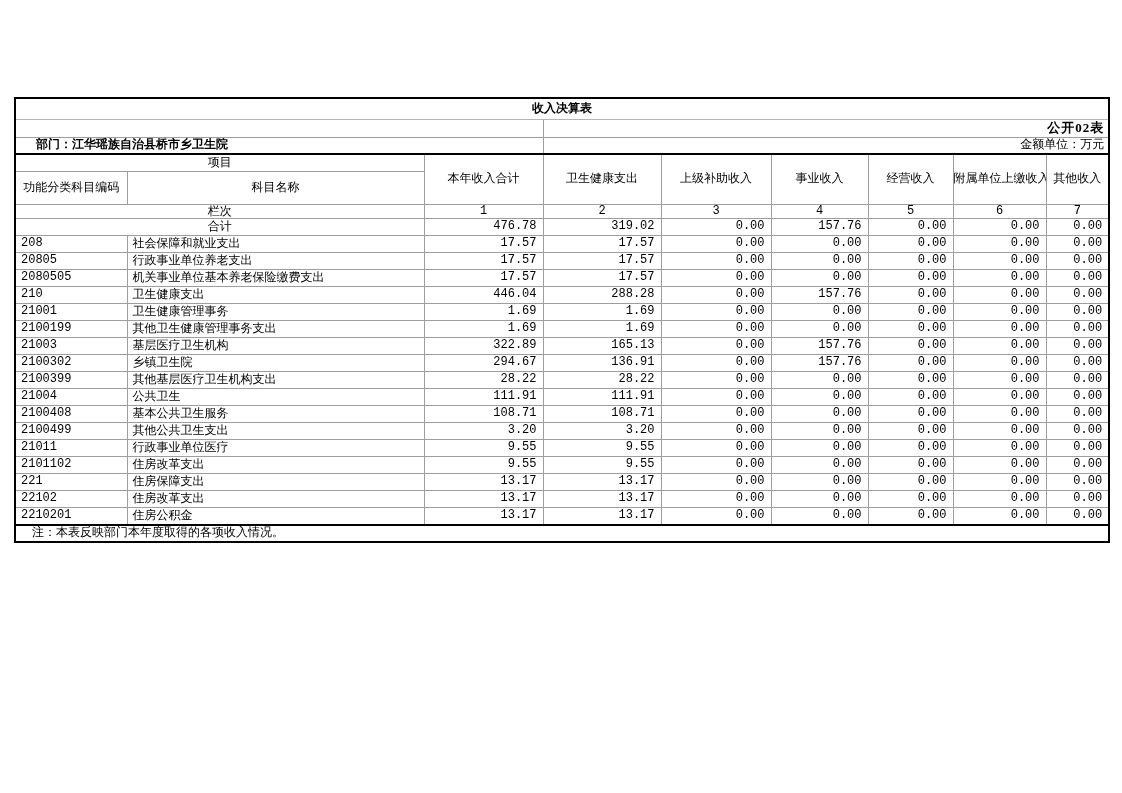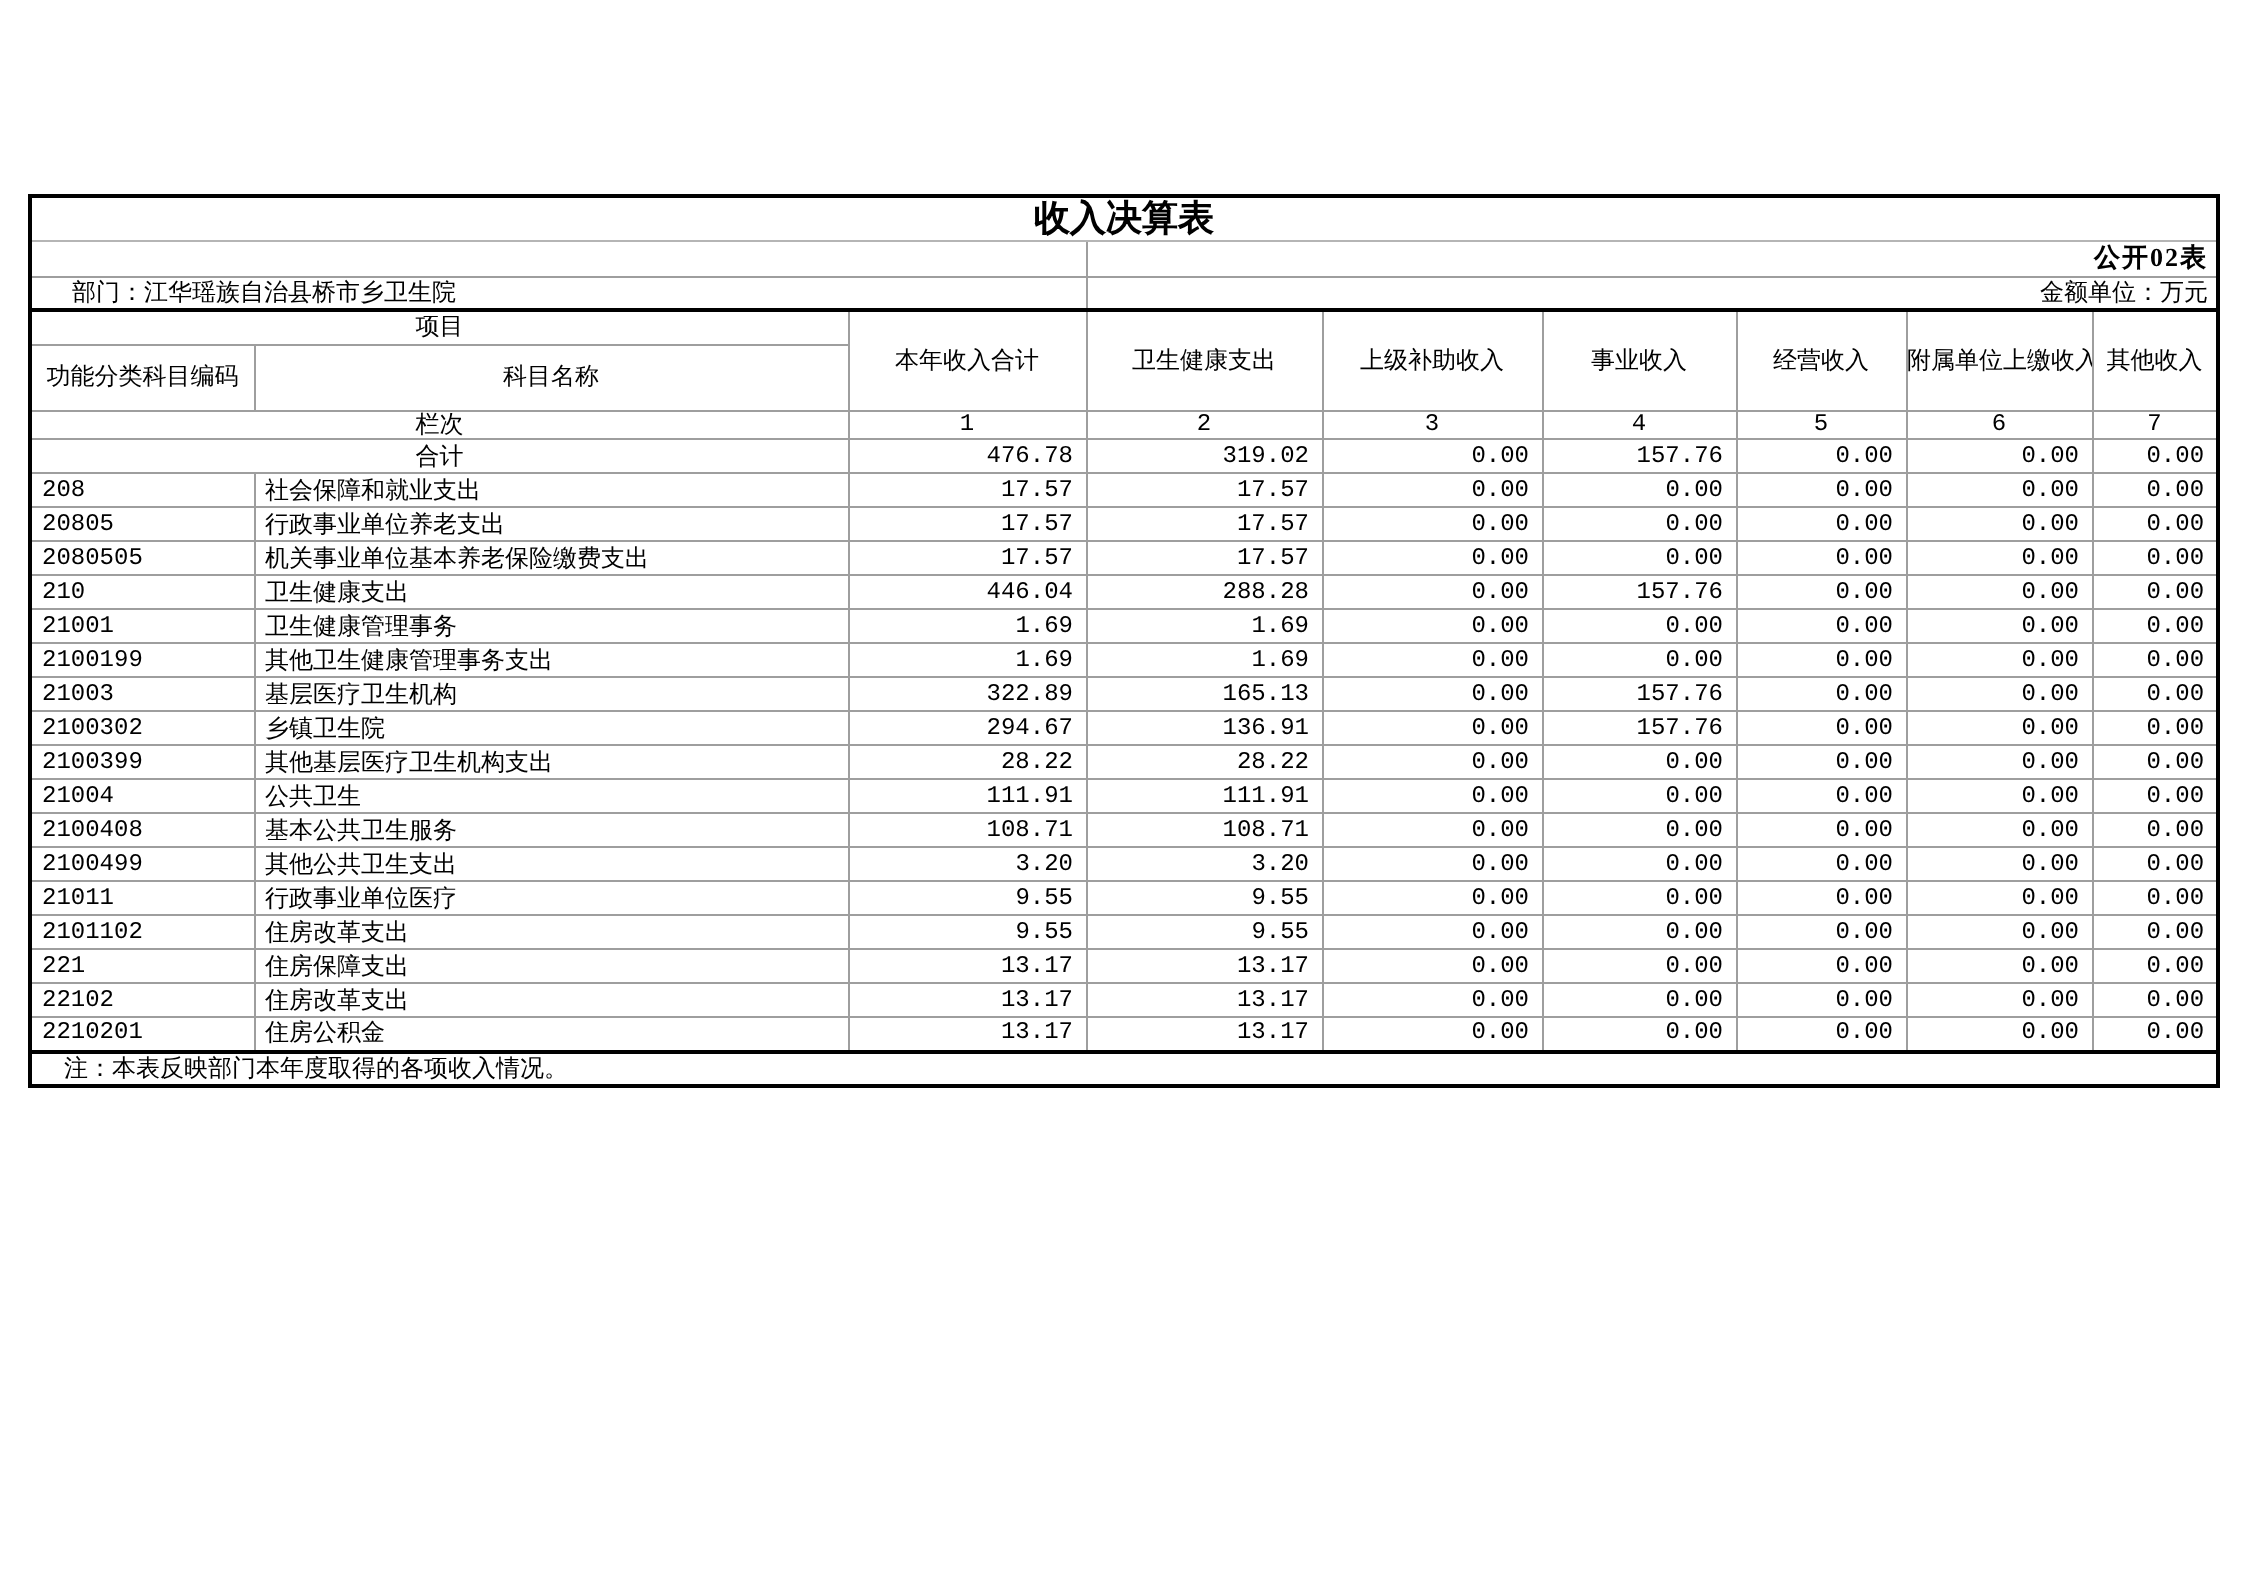--- a/index.html
+++ b/index.html
@@ -33,26 +33,26 @@
   .r-code td   { height: 18px; margin-left: 36px; }
   .r-dept td   { height: 17px; }
   .r-head-a td { height: 17px; }
   .r-head-b td { height: 33px; white-space: normal; }
   .r-lanci td  { height: 14px; }
   .r-total td  { height: 17px; }
   #data-rows td{ height: 17px; }
   .r-note td   { height: 17px; }
 
   
-  .r-title td { text-align: center; font-weight: bold; font-size: 18px; border-bottom: 1px solid #b5b5b5; }
+  .r-title td { text-align: center; font-weight: bold; font-size: 12px; border-bottom: 1px solid #b5b5b5; }
   
   .r-code .blank { }
   .r-code .right-meta { text-align: right; font-weight: bold; font-size: 13px; padding-right: 4px; letter-spacing: 1px; }
   .r-dept td { border-bottom: 2px solid #000; }
-  .r-dept .left-meta  { text-align: left; padding-left: 20px; }
+  .r-dept .left-meta  { text-align: left; padding-left: 20px; font-weight: bold; }
   .r-dept .right-meta { text-align: right; padding-right: 4px; }
 
   
   .hdr { text-align: center; }
   .r-head-b .hdr { line-height: 1.3; }
 
   
   .ctr { text-align: center; }
   .num { text-align: right; padding-right: 6px; }
   .code { text-align: left; padding-left: 5px; }

